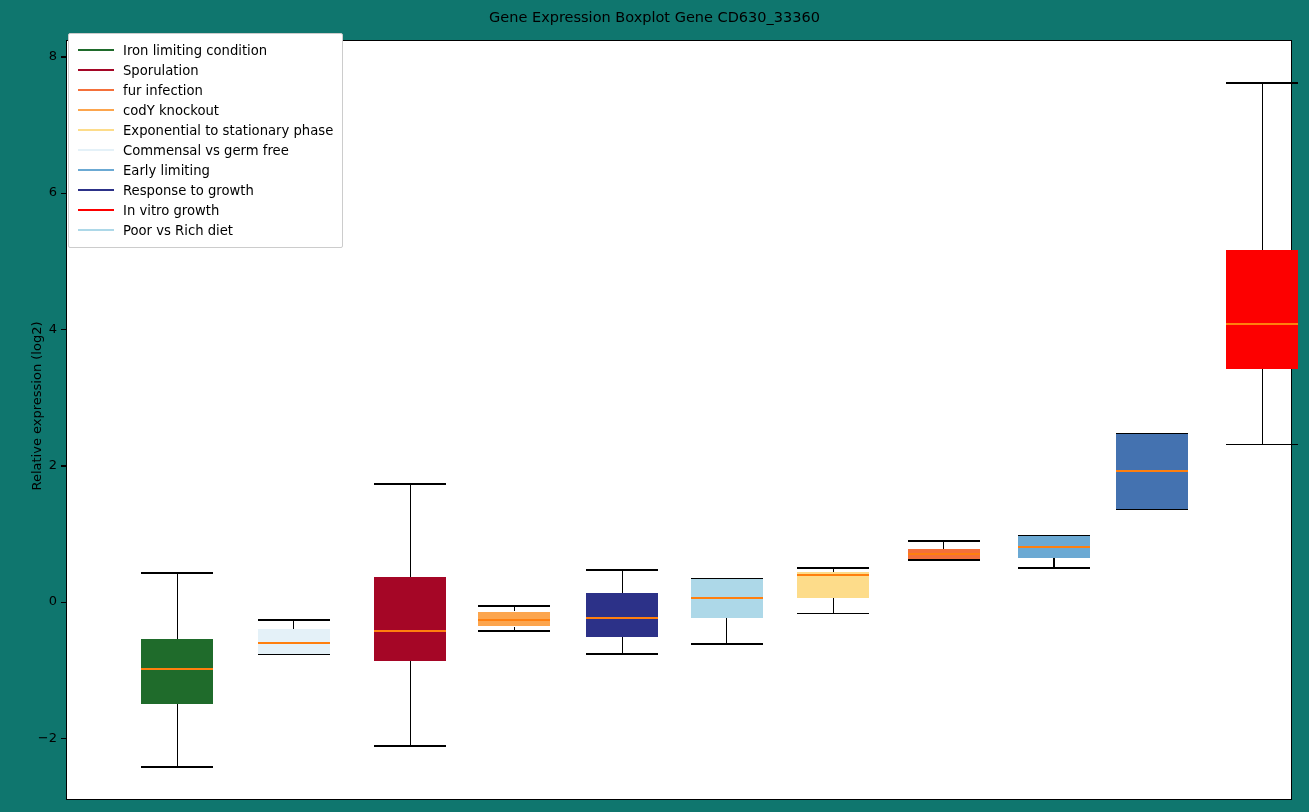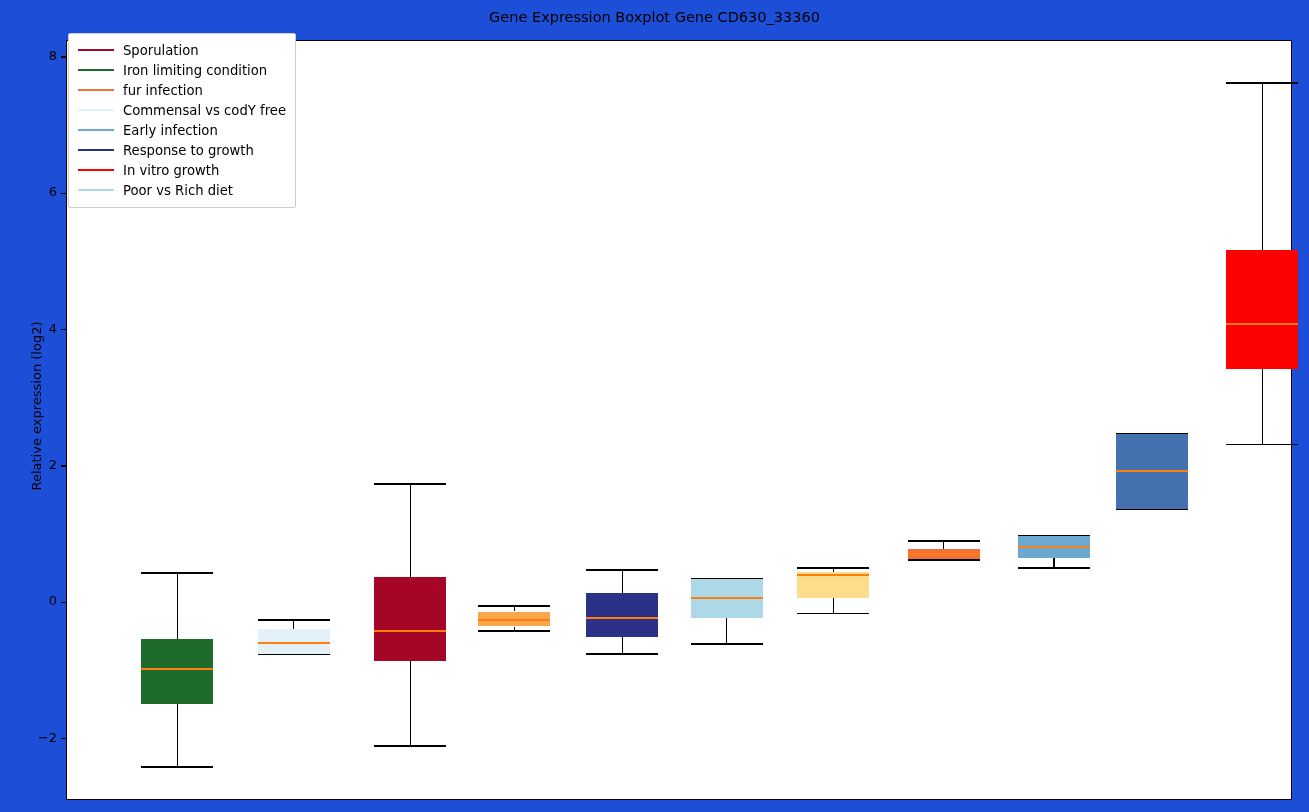--- a/index.html
+++ b/index.html
@@ -1,17 +1,17 @@
 <!DOCTYPE html>
 <html><head>
 <meta charset="utf-8">
 <style>
   html,body{margin:0;padding:0;background:#ffffff;}
   body{width:1309px;height:812px;font-family:"DejaVu Sans","Liberation Sans",sans-serif;overflow:hidden;}
-  #fig{position:relative;width:1309px;height:812px;background:#1d4ed8;}
+  #fig{position:relative;width:1309px;height:812px;background:#0f766e;}
 
   #title{position:absolute;left:0;top:9px;width:1309px;text-align:center;font-size:14.5px;color:#000;}
 
   
   #axes{position:absolute;left:66px;top:40px;width:1226px;height:760px;border:1.1px solid #000;box-sizing:border-box;background:#fff;}
   #plot{position:absolute;left:0;top:0;width:100%;height:100%;}
 
   #ylabel{position:absolute;left:-48px;top:50%;transform:translateY(-50%) rotate(-90deg);transform-origin:center center;white-space:nowrap;font-size:13px;color:#000;}
   .tick-row{position:absolute;left:0;width:66px;height:0;}
   .tick-mark{position:absolute;right:0;top:-0.6px;width:5px;height:1.2px;background:#000;}
@@ -154,38 +154,46 @@
           <div class="cap" style="left: 1159.35px; width: 72px; top: 41.2601px;"></div>
           <div class="cap" style="left: 1159.35px; width: 72px; top: 402.516px;"></div>
           <div class="box" style="left: 1159.35px; width: 72px; top: 209.256px; height: 118.601px; background: rgb(253, 0, 0);"></div>
           <div class="median" style="left: 1159.35px; width: 72px; top: 281.87px; background: rgb(255, 127, 14);"></div>
         </div>
       </div>
   </div>
 
   <div id="legend">
       <div class="legend-row">
+        <span class="legend-swatch" style="border-top-color: rgb(31, 107, 43);"></span>
+        <span class="legend-label">Iron limiting condition</span>
+      </div>
+      <div class="legend-row">
         <span class="legend-swatch" style="border-top-color: rgb(165, 6, 38);"></span>
         <span class="legend-label">Sporulation</span>
       </div>
       <div class="legend-row">
-        <span class="legend-swatch" style="border-top-color: rgb(31, 107, 43);"></span>
-        <span class="legend-label">Iron limiting condition</span>
-      </div>
-      <div class="legend-row">
         <span class="legend-swatch" style="border-top-color: rgb(244, 112, 58);"></span>
         <span class="legend-label">fur infection</span>
       </div>
       <div class="legend-row">
+        <span class="legend-swatch" style="border-top-color: rgb(252, 165, 77);"></span>
+        <span class="legend-label">codY knockout</span>
+      </div>
+      <div class="legend-row">
+        <span class="legend-swatch" style="border-top-color: rgb(253, 220, 138);"></span>
+        <span class="legend-label">Exponential to stationary phase</span>
+      </div>
+      <div class="legend-row">
         <span class="legend-swatch" style="border-top-color: rgb(228, 241, 248);"></span>
-        <span class="legend-label">Commensal vs codY free</span>
+        <span class="legend-label">Commensal vs germ free</span>
       </div>
       <div class="legend-row">
         <span class="legend-swatch" style="border-top-color: rgb(107, 169, 211);"></span>
-        <span class="legend-label">Early infection</span>
+        <span class="legend-label">Early limiting</span>
       </div>
       <div class="legend-row">
         <span class="legend-swatch" style="border-top-color: rgb(44, 49, 136);"></span>
         <span class="legend-label">Response to growth</span>
       </div>
       <div class="legend-row">
         <span class="legend-swatch" style="border-top-color: rgb(253, 0, 0);"></span>
         <span class="legend-label">In vitro growth</span>
       </div>
       <div class="legend-row">

